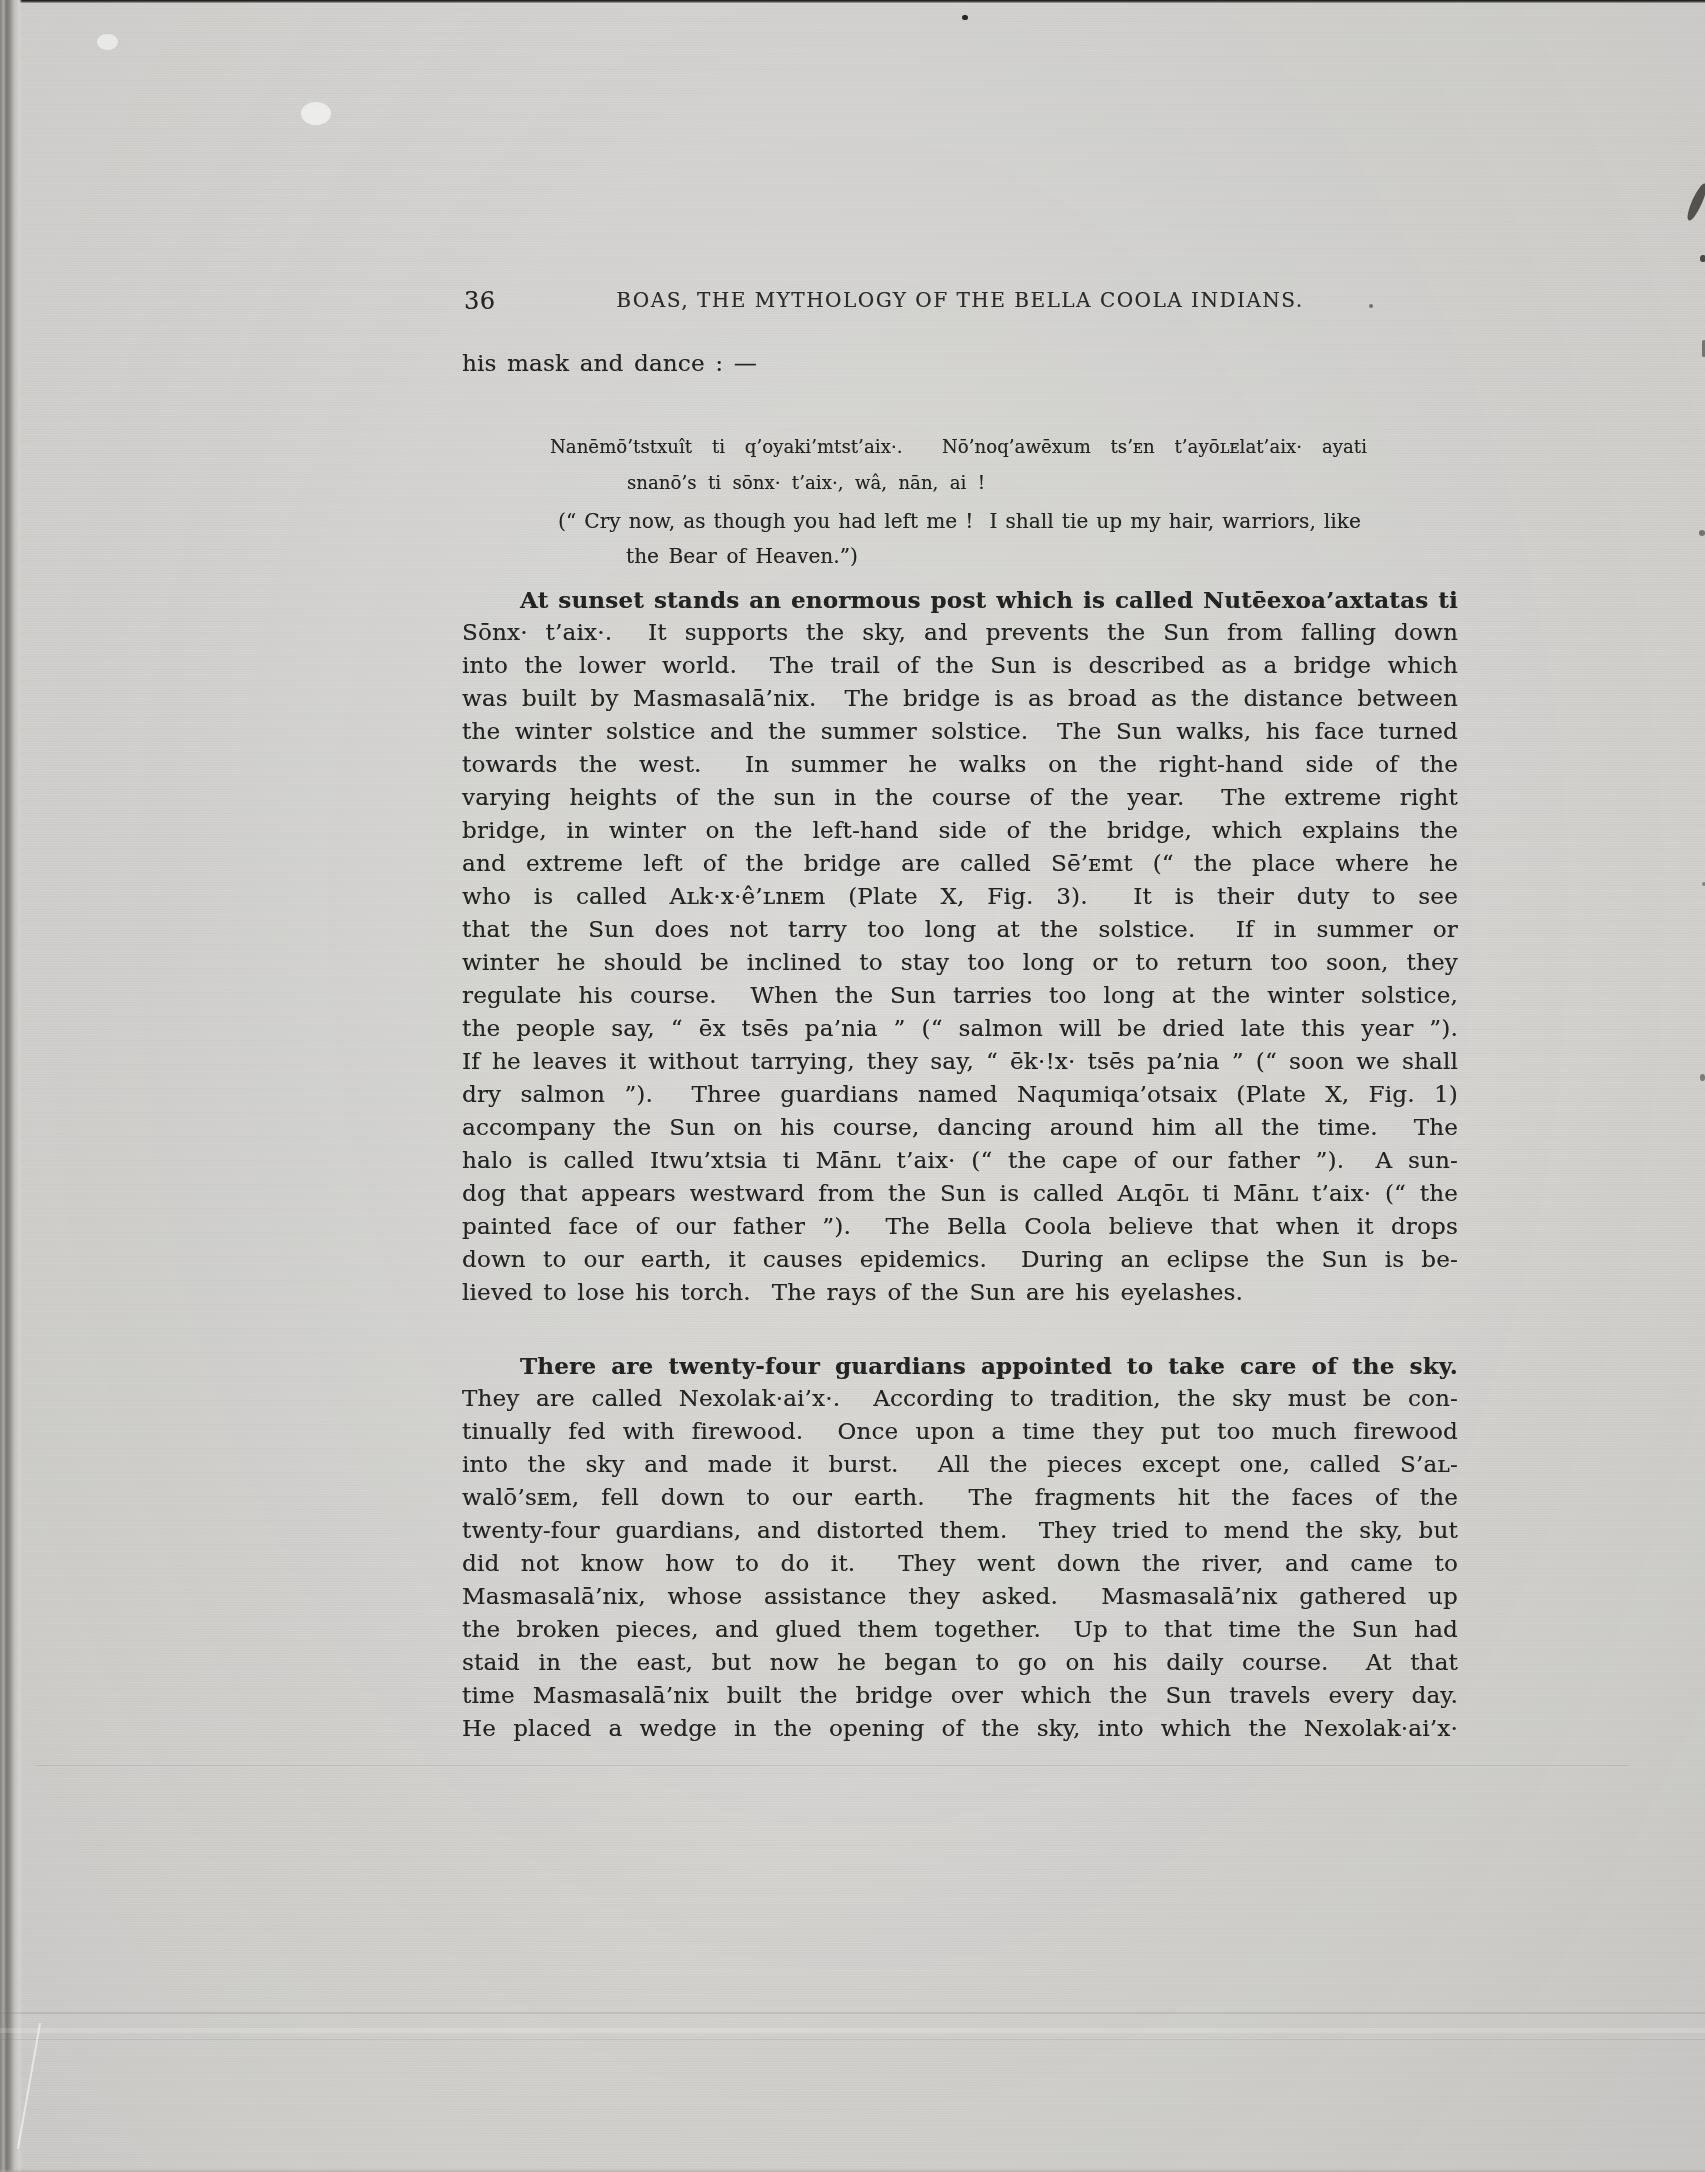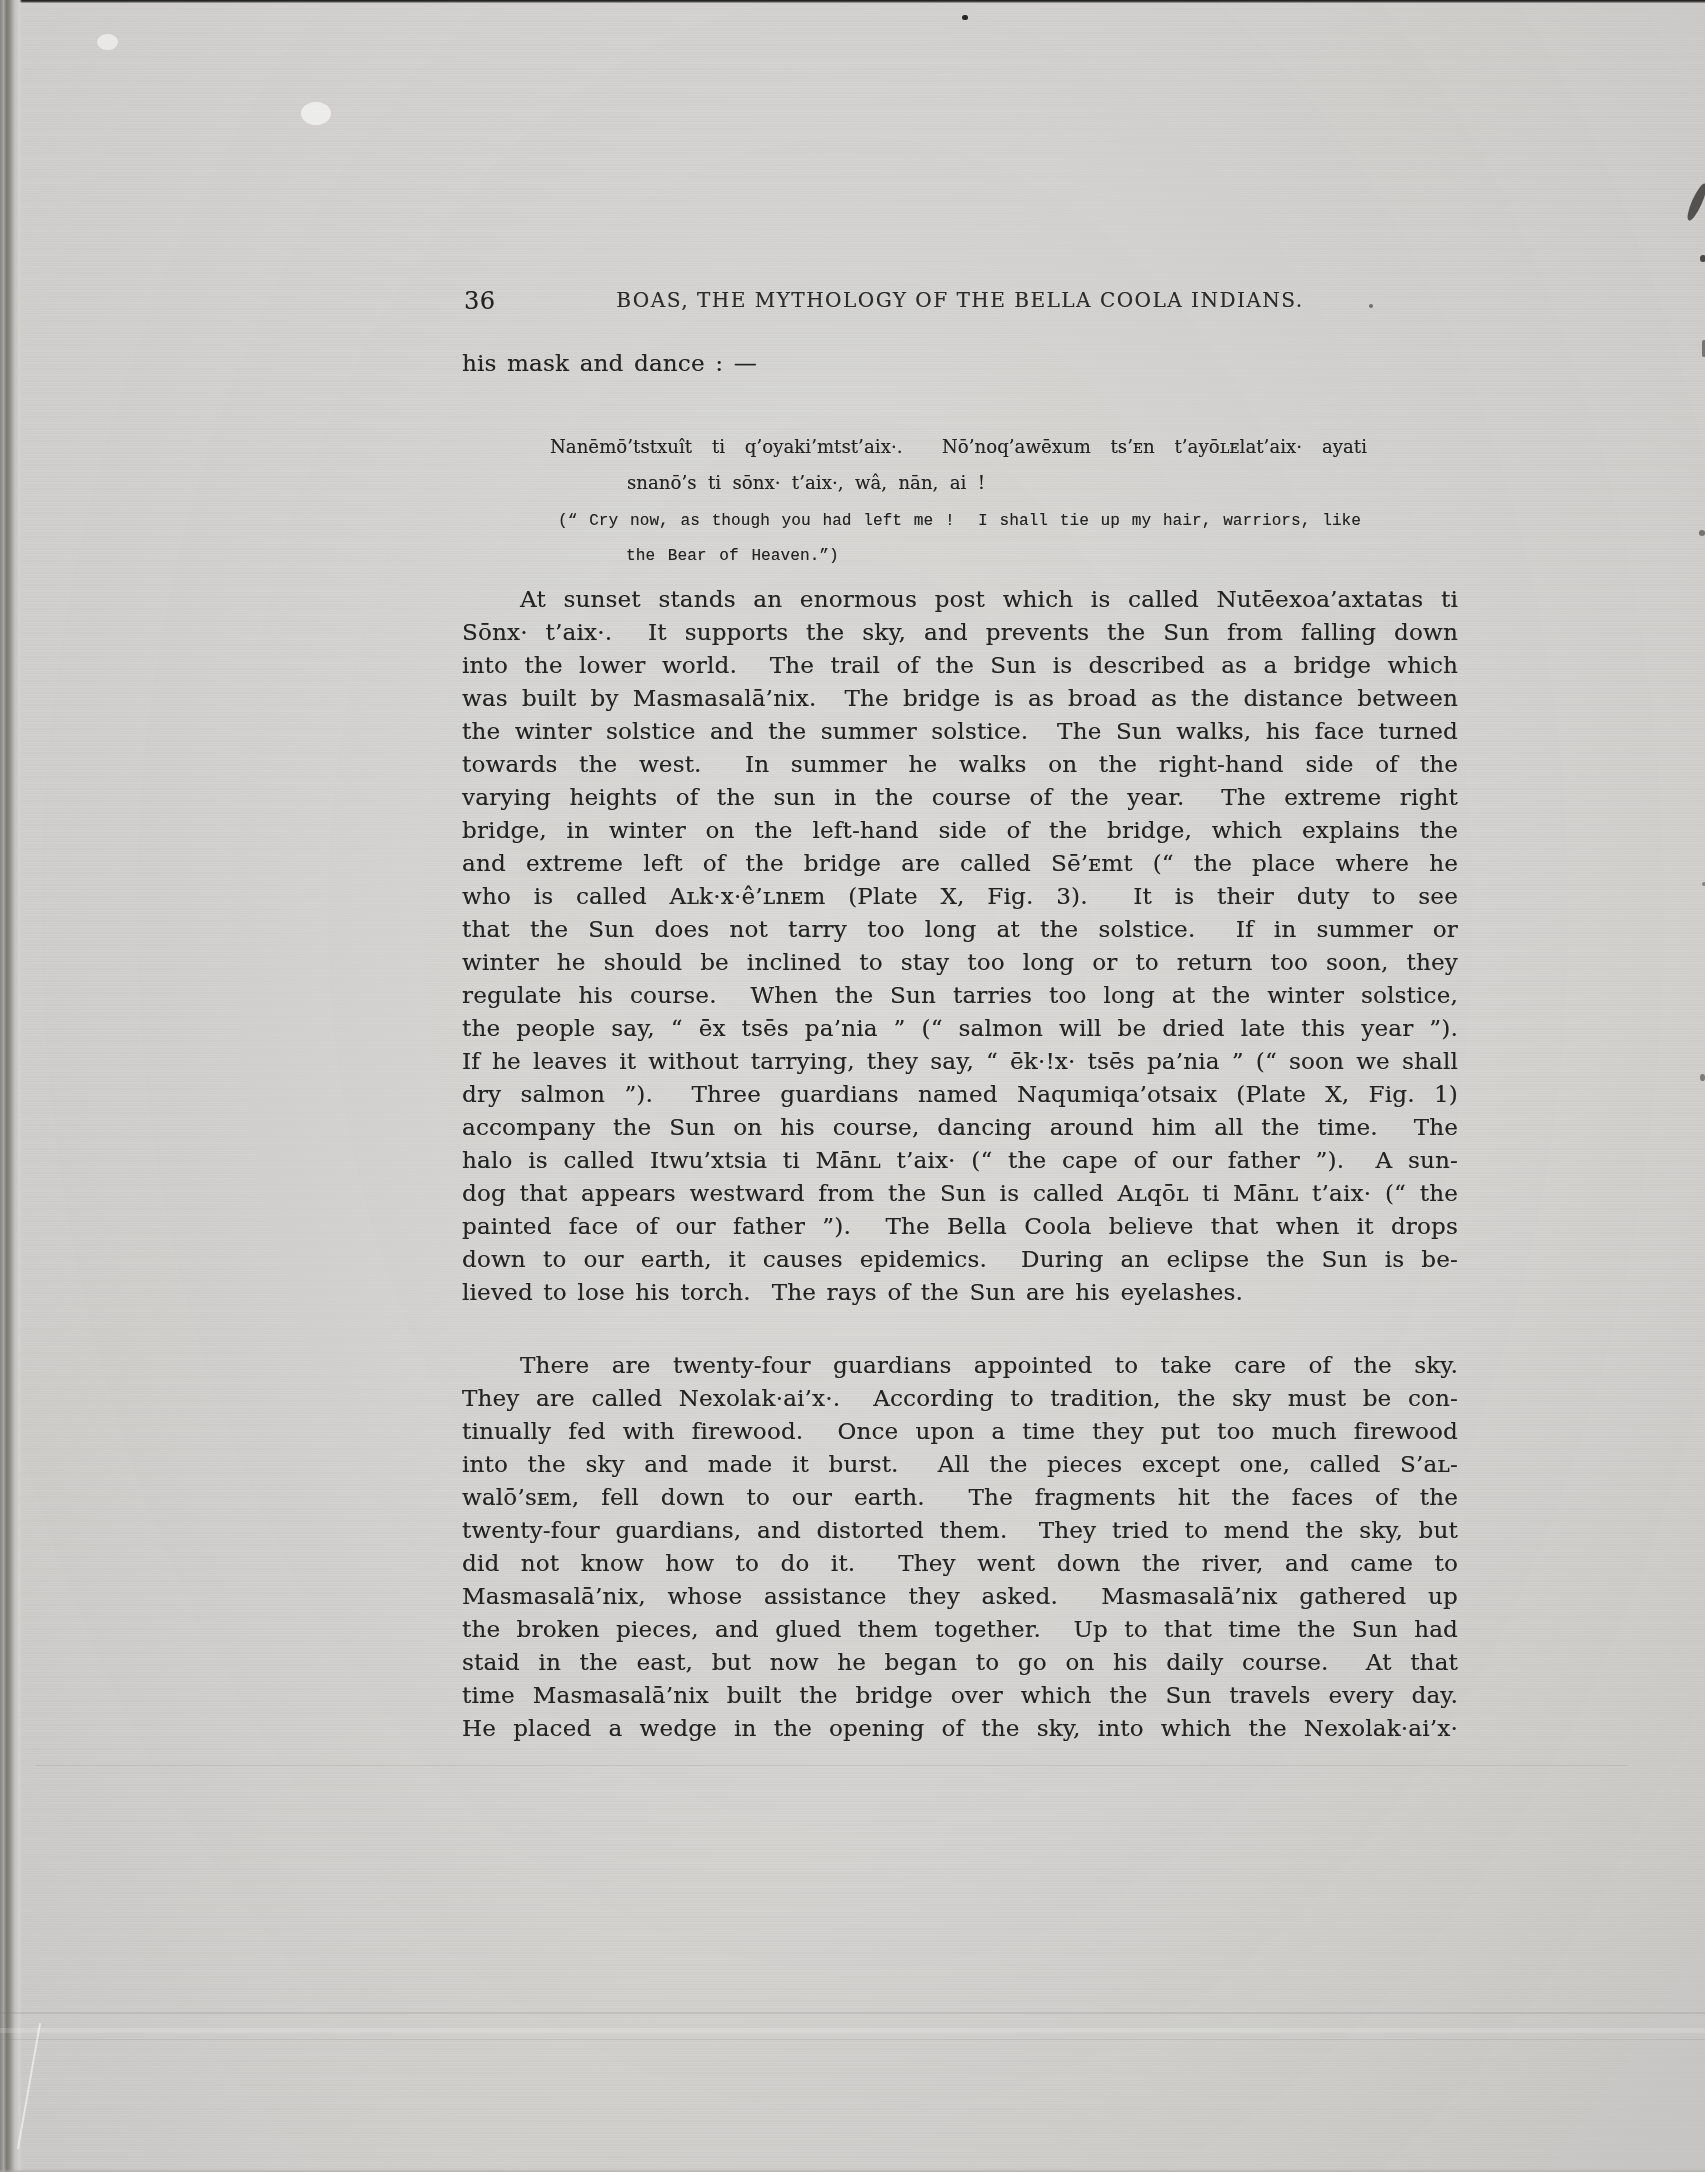--- a/index.html
+++ b/index.html
@@ -19,25 +19,25 @@
   #bottom-edge{left:0;top:2169px;width:1706px;height:3.6px;background:linear-gradient(to bottom,rgba(0,0,0,0),#aaa9a5);}
   .streak{background:rgba(115,114,109,0.16);}
   .lightstreak{background:rgba(255,255,255,0.16);}
   .speck{border-radius:50%;}
   .page-text{position:absolute;text-shadow:0.2px 0.4px 0.5px rgba(28,28,26,0.45);}
   #page-number{left:464px;top:287px;font-size:24px;letter-spacing:0.6px;}
   #running-header{left:462px;top:288px;width:996px;text-align:center;font-size:20px;letter-spacing:1.5px;color:#2b2b29;}
   .block{position:absolute;left:462px;width:996px;font-size:23px;letter-spacing:0.2px;}
   .bline{display:block;white-space:pre-wrap;text-align:justify;text-align-last:justify;}
   .bline.noj{text-align-last:left;}
-  .bline.indent{padding-left:58px;}
+  .bline.indent{padding-left:58px;font-weight:bold;}
   #intro-block{top:347px;line-height:33px;}
   #song-block{left:550px;top:429px;width:817px;font-size:18px;line-height:36px;letter-spacing:0.1px;}
   #song-block .l2{padding-left:77px;text-align-last:left;word-spacing:5.5px;}
-  #translation-block{left:558px;top:504px;width:803px;font-size:16px;line-height:35px;letter-spacing:0.1px;font-family:Liberation Mono, monospace;}
+  #translation-block{left:558px;top:504px;width:803px;font-size:20px;line-height:35px;letter-spacing:0.1px;}
   #translation-block .l2{padding-left:68px;text-align-last:left;word-spacing:3px;}
   #para-sun{top:583px;line-height:33px;}
   #para-sky{top:1349px;line-height:33px;}
   .noj{word-spacing:3px;}
 </style>
 </head>
 <body>
 
 <div class="artifact" id="top-edge"></div>
 <div class="artifact" id="binding-strip"></div>

